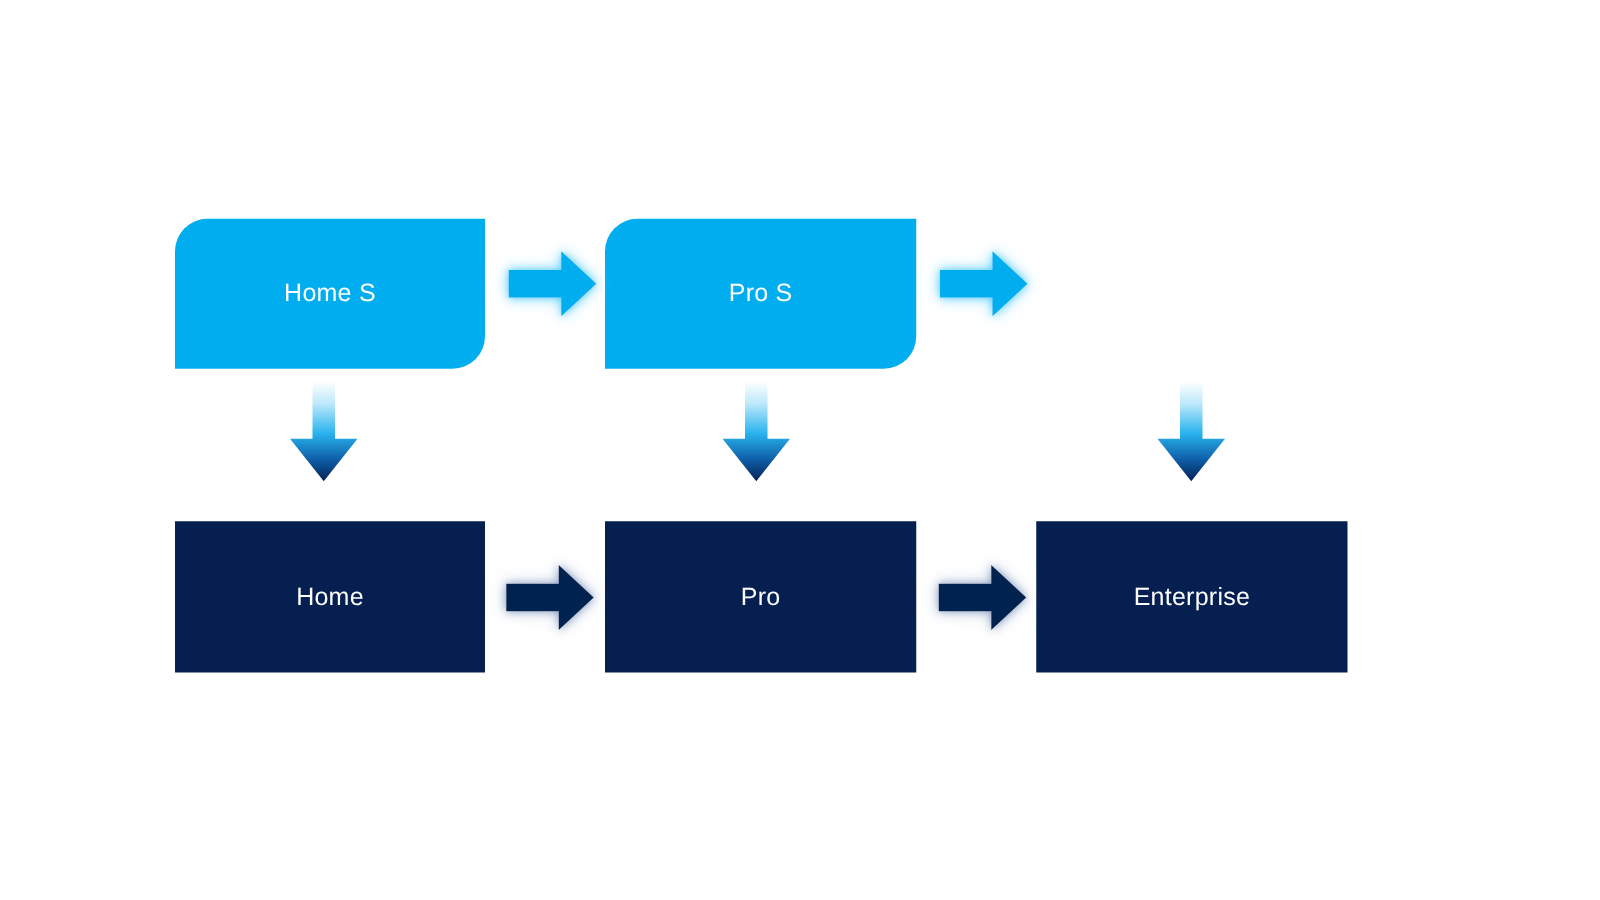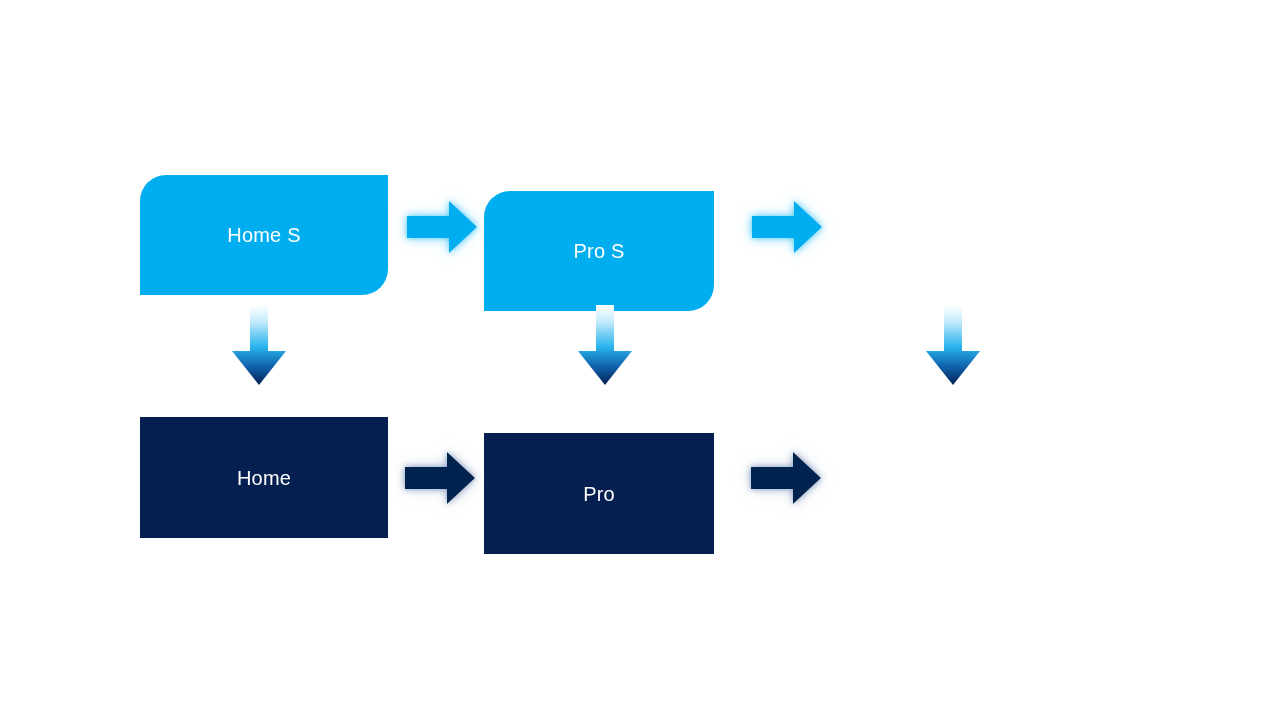--- a/index.html
+++ b/index.html
@@ -47,21 +47,21 @@
   .node-bottom {
     background: #052050;
     border-radius: 0;
   }
 
   
   .row-top  { top: 175px; height: 120px; }
   .row-bot  { top: 417px; height: 121px; }
 
   .col-1 { left: 140px;  width: 248px; }
-  .col-2 { left: 484px;  width: 230px; margin-top: 16px; }
+  .col-2 { left: 484px;  width: 249px; }
   .col-3 { left: 829px;  width: 249px; }
 
   
   .arrow-h {
     position: absolute;
     width: 74px;
     height: 58px;
   }
   .arrow-h svg { display: block; width: 100%; height: 100%; overflow: visible; }
 
@@ -166,20 +166,23 @@
   </div>
 
   <div class="node node-bottom row-bot col-2">
     <span>Pro</span>
   </div>
 
   <div class="node node-bottom row-bot col-1">
     <span>Home</span>
   </div>
 
+  <div class="node node-bottom row-bot col-3">
+    <span>Enterprise</span>
+  </div>
 
   <div class="arrow-h ah-bot-1">
     <svg viewBox="0 0 74 58" xmlns="http://www.w3.org/2000/svg">
       <defs>
         <filter id="glowDark1" x="-60%" y="-60%" width="220%" height="220%">
           <feDropShadow dx="0" dy="0" stdDeviation="3.4" flood-color="#6F8AB5" flood-opacity="0.85"></feDropShadow>
           <feDropShadow dx="0" dy="0" stdDeviation="6.5" flood-color="#AFC0D8" flood-opacity="0.55"></feDropShadow>
         </filter>
       </defs>
       <path d="M2,18 L44,18 L44,3 L72,29 L44,55 L44,40 L2,40 Z" fill="#052050" filter="url(#glowDark1)"></path>

